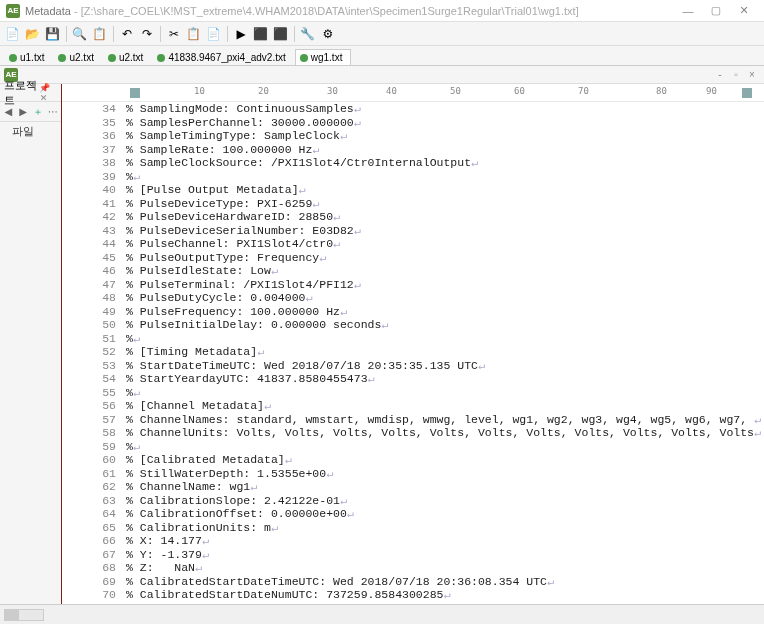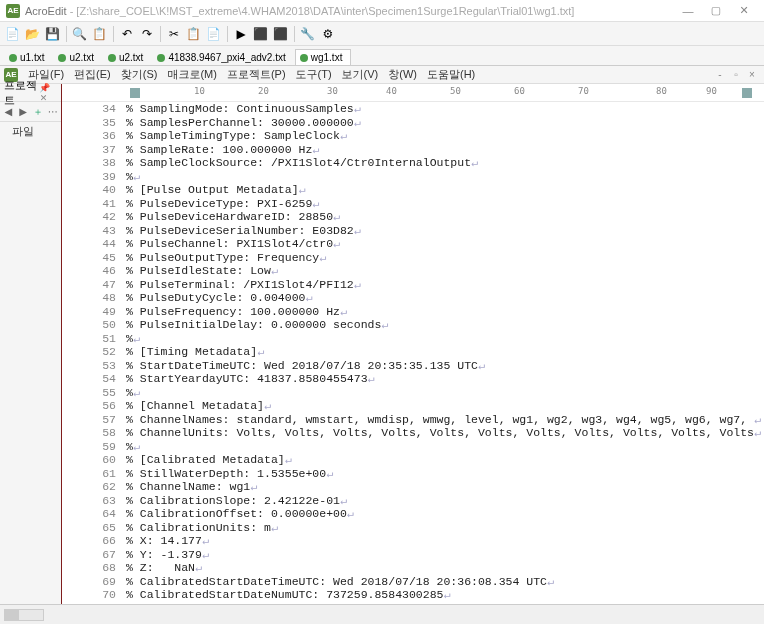--- a/index.html
+++ b/index.html
@@ -38,21 +38,21 @@
 .nl { color:#aac; }
 .statusbar { height:20px; background:#f0f0f0; border-top:1px solid #ccc; display:flex; align-items:center; padding:0 4px; }
 .statusbar .sb-scroll { width:40px; height:12px; background:#e8e8e8; border:1px solid #ccc; position:relative; }
 .statusbar .sb-thumb { position:absolute; left:0; top:0; width:14px; height:10px; background:#ccc; }
 </style>
 </head>
 <body>
 
 <div class="titlebar">
   <span class="ico">AE</span>
-  <span>AcroEdit</span>&nbsp;
+  <span>Metadata</span>&nbsp;
   <span style="color:#aaa">- [Z:\share_COEL\K!MST_extreme\4.WHAM2018\DATA\inter\Specimen1Surge1Regular\Trial01\wg1.txt]</span>
   <span class="spacer"></span>
   <span class="winbtn">—</span>
   <span class="winbtn">▢</span>
   <span class="winbtn">✕</span>
 </div>
 
 <div class="toolbar" id="toolbar">
     <span class="tbtn">📄</span>
     <span class="tbtn">📂</span>
@@ -94,21 +94,20 @@
       <span>41838.9467_pxi4_adv2.txt</span>
     </div>
     <div class="tab active">
       <span class="dot"></span>
       <span>wg1.txt</span>
     </div>
   </div>
 
 <div class="menubar">
   <span class="ico2">AE</span>
-  <span id="menus"><span class="mitem">파일(F)</span><span class="mitem">편집(E)</span><span class="mitem">찾기(S)</span><span class="mitem">매크로(M)</span><span class="mitem">프로젝트(P)</span><span class="mitem">도구(T)</span><span class="mitem">보기(V)</span><span class="mitem">창(W)</span><span class="mitem">도움말(H)</span></span>
   <span class="mx">
     <span class="mxbtn">-</span>
     <span class="mxbtn">▫</span>
     <span class="mxbtn">×</span>
   </span>
 </div>
 
 <div class="main">
   <div class="sidebar">
     <div class="side-hdr">

